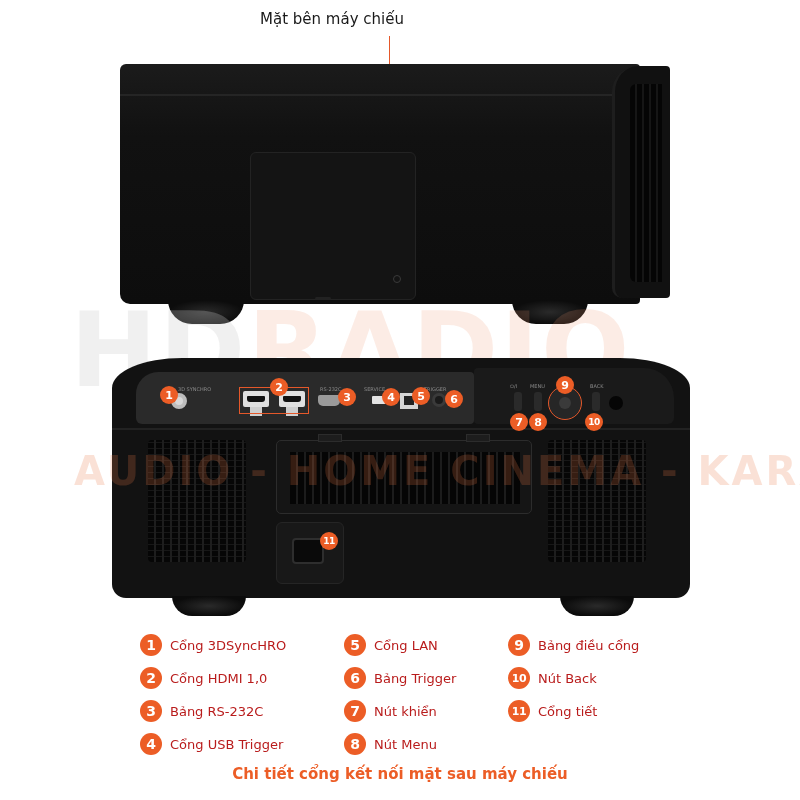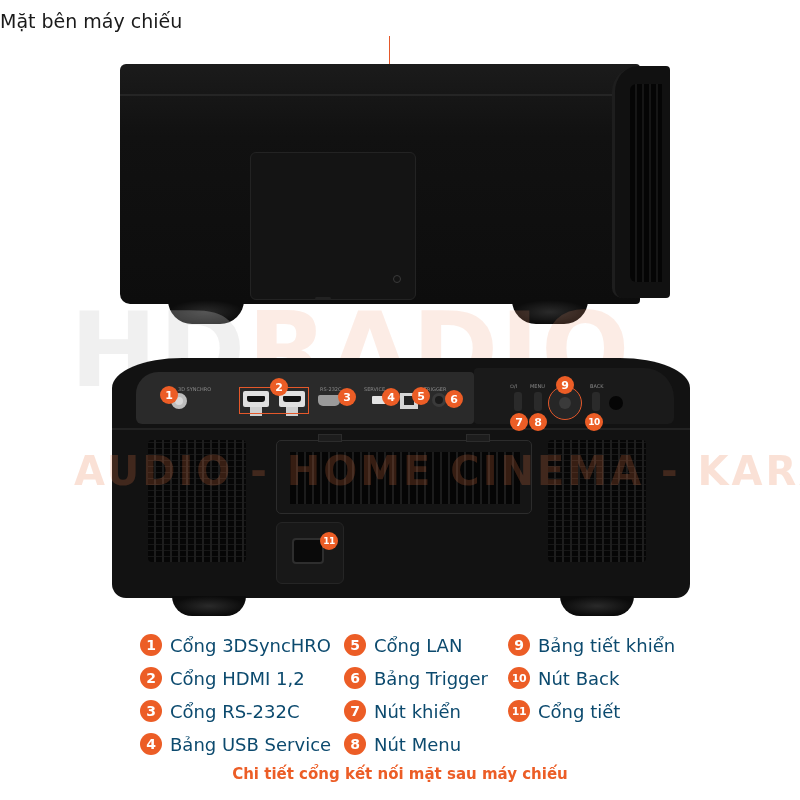--- a/index.html
+++ b/index.html
@@ -2,21 +2,21 @@
 <html><head>
 <meta charset="utf-8">
 <style>
   * { box-sizing: border-box; margin: 0; padding: 0; }
   html, body { width: 800px; height: 800px; background: #ffffff; overflow: hidden; }
   body { position: relative; font-family: "DejaVu Sans", "Liberation Sans", sans-serif; }
 
   .abs { position: absolute; }
 
   
-  .side-caption { left: 0; width: 664px; top: 10px; font-size: 19px; color: #1a1a1a; }
+  .side-caption { left: 0; width: 664px; top: 10px; text-align: center; font-size: 15px; color: #1a1a1a; }
   .leader-line { left: 389px; top: 36px; width: 1px; height: 96px; background: #e5582a; }
   .leader-dot { left: 385px; top: 131px; width: 9px; height: 9px; border-radius: 50%; background: #e5582a; box-shadow: 0 0 0 2px rgba(229,88,42,0.35); }
 
   
   .side-body { left: 120px; top: 64px; width: 520px; height: 240px; background: linear-gradient(#1b1b1b, #111 30%, #0d0d0d); border-radius: 6px 4px 4px 10px; }
   .side-body .top-ridge { left: 0; top: 30px; width: 100%; height: 2px; background: #252525; }
   .side-panel { left: 130px; top: 88px; width: 166px; height: 148px; border: 1px solid #232323; border-radius: 6px; background: #141414; }
   .side-screw { left: 142px; top: 122px; width: 8px; height: 8px; border: 1px solid #3a3a3a; border-radius: 50%; }
   .side-slot { left: 64px; top: 144px; width: 16px; height: 3px; background: #222; border-radius: 2px; }
   .side-front { left: 612px; top: 66px; width: 58px; height: 232px; background: #111; border-radius: 26px 4px 4px 10px; border-left: 3px solid #1e1e1e; }
@@ -68,21 +68,21 @@
 
   
   .badge { width: 18px; height: 18px; border-radius: 50%; background: #ec5d26; color: #fff; font-weight: bold; font-size: 11px; display: flex; align-items: center; justify-content: center; z-index: 6; font-family: "DejaVu Sans", sans-serif; }
   .badge.two { font-size: 9px; letter-spacing: -0.5px; }
 
   
   .legend-col { top: 634px; display: flex; flex-direction: column; gap: 11px; }
   .legend-item { display: flex; align-items: center; height: 22px; }
   .legend-num { width: 22px; height: 22px; border-radius: 50%; background: #ec5d26; color: #fff; font-weight: bold; font-size: 14px; display: flex; align-items: center; justify-content: center; margin-right: 8px; flex: 0 0 22px; }
   .legend-num.two { font-size: 11px; letter-spacing: -0.5px; }
-  .legend-text { font-size: 18px; color: #0c4a6e; white-space: nowrap; }
+  .legend-text { font-size: 13px; color: #b91c1c; white-space: nowrap; }
 
   .footer-caption { left: 0; width: 800px; top: 765px; text-align: center; font-size: 15px; font-weight: bold; color: #ec5d26; }
 </style>
 </head>
 <body>
 
 <div class="abs side-caption">Mặt bên máy chiếu</div>
 <div class="abs leader-line"></div>
 <div class="abs leader-dot"></div>
 
@@ -156,29 +156,29 @@
 
 <div class="abs wm-sub">AUDIO - HOME CINEMA - KARAOKE</div>
 
 <div class="abs legend-col" style="left:140px">
   <div class="legend-item">
       <span class="legend-num">1</span>
       <span class="legend-text">Cổng 3DSyncHRO</span>
     </div>
   <div class="legend-item">
       <span class="legend-num">2</span>
-      <span class="legend-text">Cổng HDMI 1,2</span>
+      <span class="legend-text">Cổng HDMI 1,0</span>
     </div>
   <div class="legend-item">
       <span class="legend-num">3</span>
-      <span class="legend-text">Cổng RS-232C</span>
+      <span class="legend-text">Bảng RS-232C</span>
     </div>
   <div class="legend-item">
       <span class="legend-num">4</span>
-      <span class="legend-text">Bảng USB Service</span>
+      <span class="legend-text">Cổng USB Trigger</span>
     </div>
 </div>
 
 <div class="abs legend-col" style="left:344px">
   <div class="legend-item">
       <span class="legend-num">5</span>
       <span class="legend-text">Cổng LAN</span>
     </div>
   <div class="legend-item">
       <span class="legend-num">6</span>
@@ -190,21 +190,21 @@
     </div>
   <div class="legend-item">
       <span class="legend-num">8</span>
       <span class="legend-text">Nút Menu</span>
     </div>
 </div>
 
 <div class="abs legend-col" style="left:508px">
   <div class="legend-item">
       <span class="legend-num">9</span>
-      <span class="legend-text">Bảng tiết khiển</span>
+      <span class="legend-text">Bảng điều cổng</span>
     </div>
   <div class="legend-item">
       <span class="legend-num two">10</span>
       <span class="legend-text">Nút Back</span>
     </div>
   <div class="legend-item">
       <span class="legend-num two">11</span>
       <span class="legend-text">Cổng tiết</span>
     </div>
 </div>

